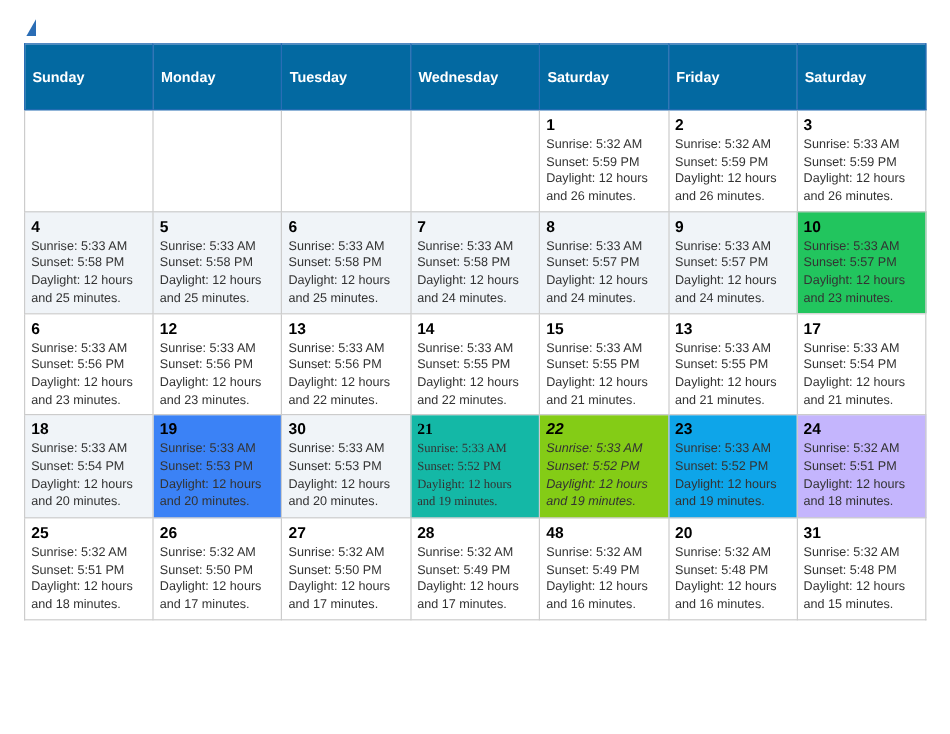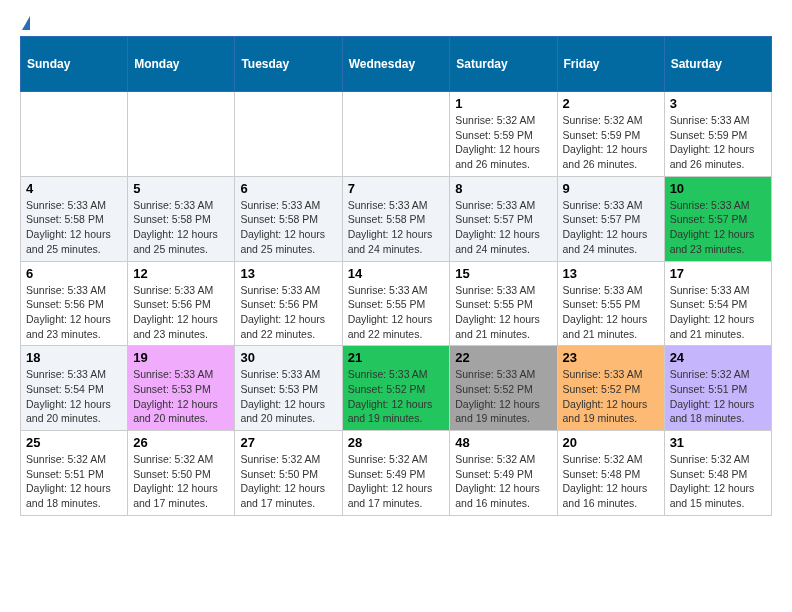--- a/index.html
+++ b/index.html
@@ -205,37 +205,37 @@
         <td>
           <span class="day-number">17</span>
           <div class="day-info">Sunrise: 5:33 AM<br>Sunset: 5:54 PM<br>Daylight: 12 hours<br>and 21 minutes.</div>
         </td>
       </tr>
       <tr>
         <td style="background: rgb(240, 244, 248); margin-top: 32px;">
           <span class="day-number">18</span>
           <div class="day-info">Sunrise: 5:33 AM<br>Sunset: 5:54 PM<br>Daylight: 12 hours<br>and 20 minutes.</div>
         </td>
-        <td style="background: #f0abfc;">
+        <td style="background: #3b82f6;">
           <span class="day-number">19</span>
           <div class="day-info">Sunrise: 5:33 AM<br>Sunset: 5:53 PM<br>Daylight: 12 hours<br>and 20 minutes.</div>
         </td>
         <td style="background: rgb(240, 244, 248);">
           <span class="day-number">30</span>
           <div class="day-info">Sunrise: 5:33 AM<br>Sunset: 5:53 PM<br>Daylight: 12 hours<br>and 20 minutes.</div>
         </td>
-        <td style="background: #22c55e;">
+        <td style="background: #14b8a6; font-family: Liberation Serif, serif;">
           <span class="day-number">21</span>
           <div class="day-info">Sunrise: 5:33 AM<br>Sunset: 5:52 PM<br>Daylight: 12 hours<br>and 19 minutes.</div>
         </td>
-        <td style="background: #a3a3a3;">
+        <td style="background: #84cc16; font-style: italic;">
           <span class="day-number">22</span>
           <div class="day-info">Sunrise: 5:33 AM<br>Sunset: 5:52 PM<br>Daylight: 12 hours<br>and 19 minutes.</div>
         </td>
-        <td style="background: #fdba74;">
+        <td style="background: #0ea5e9;">
           <span class="day-number">23</span>
           <div class="day-info">Sunrise: 5:33 AM<br>Sunset: 5:52 PM<br>Daylight: 12 hours<br>and 19 minutes.</div>
         </td>
         <td style="background: #c4b5fd;">
           <span class="day-number">24</span>
           <div class="day-info">Sunrise: 5:32 AM<br>Sunset: 5:51 PM<br>Daylight: 12 hours<br>and 18 minutes.</div>
         </td>
       </tr>
       <tr>
         <td>

